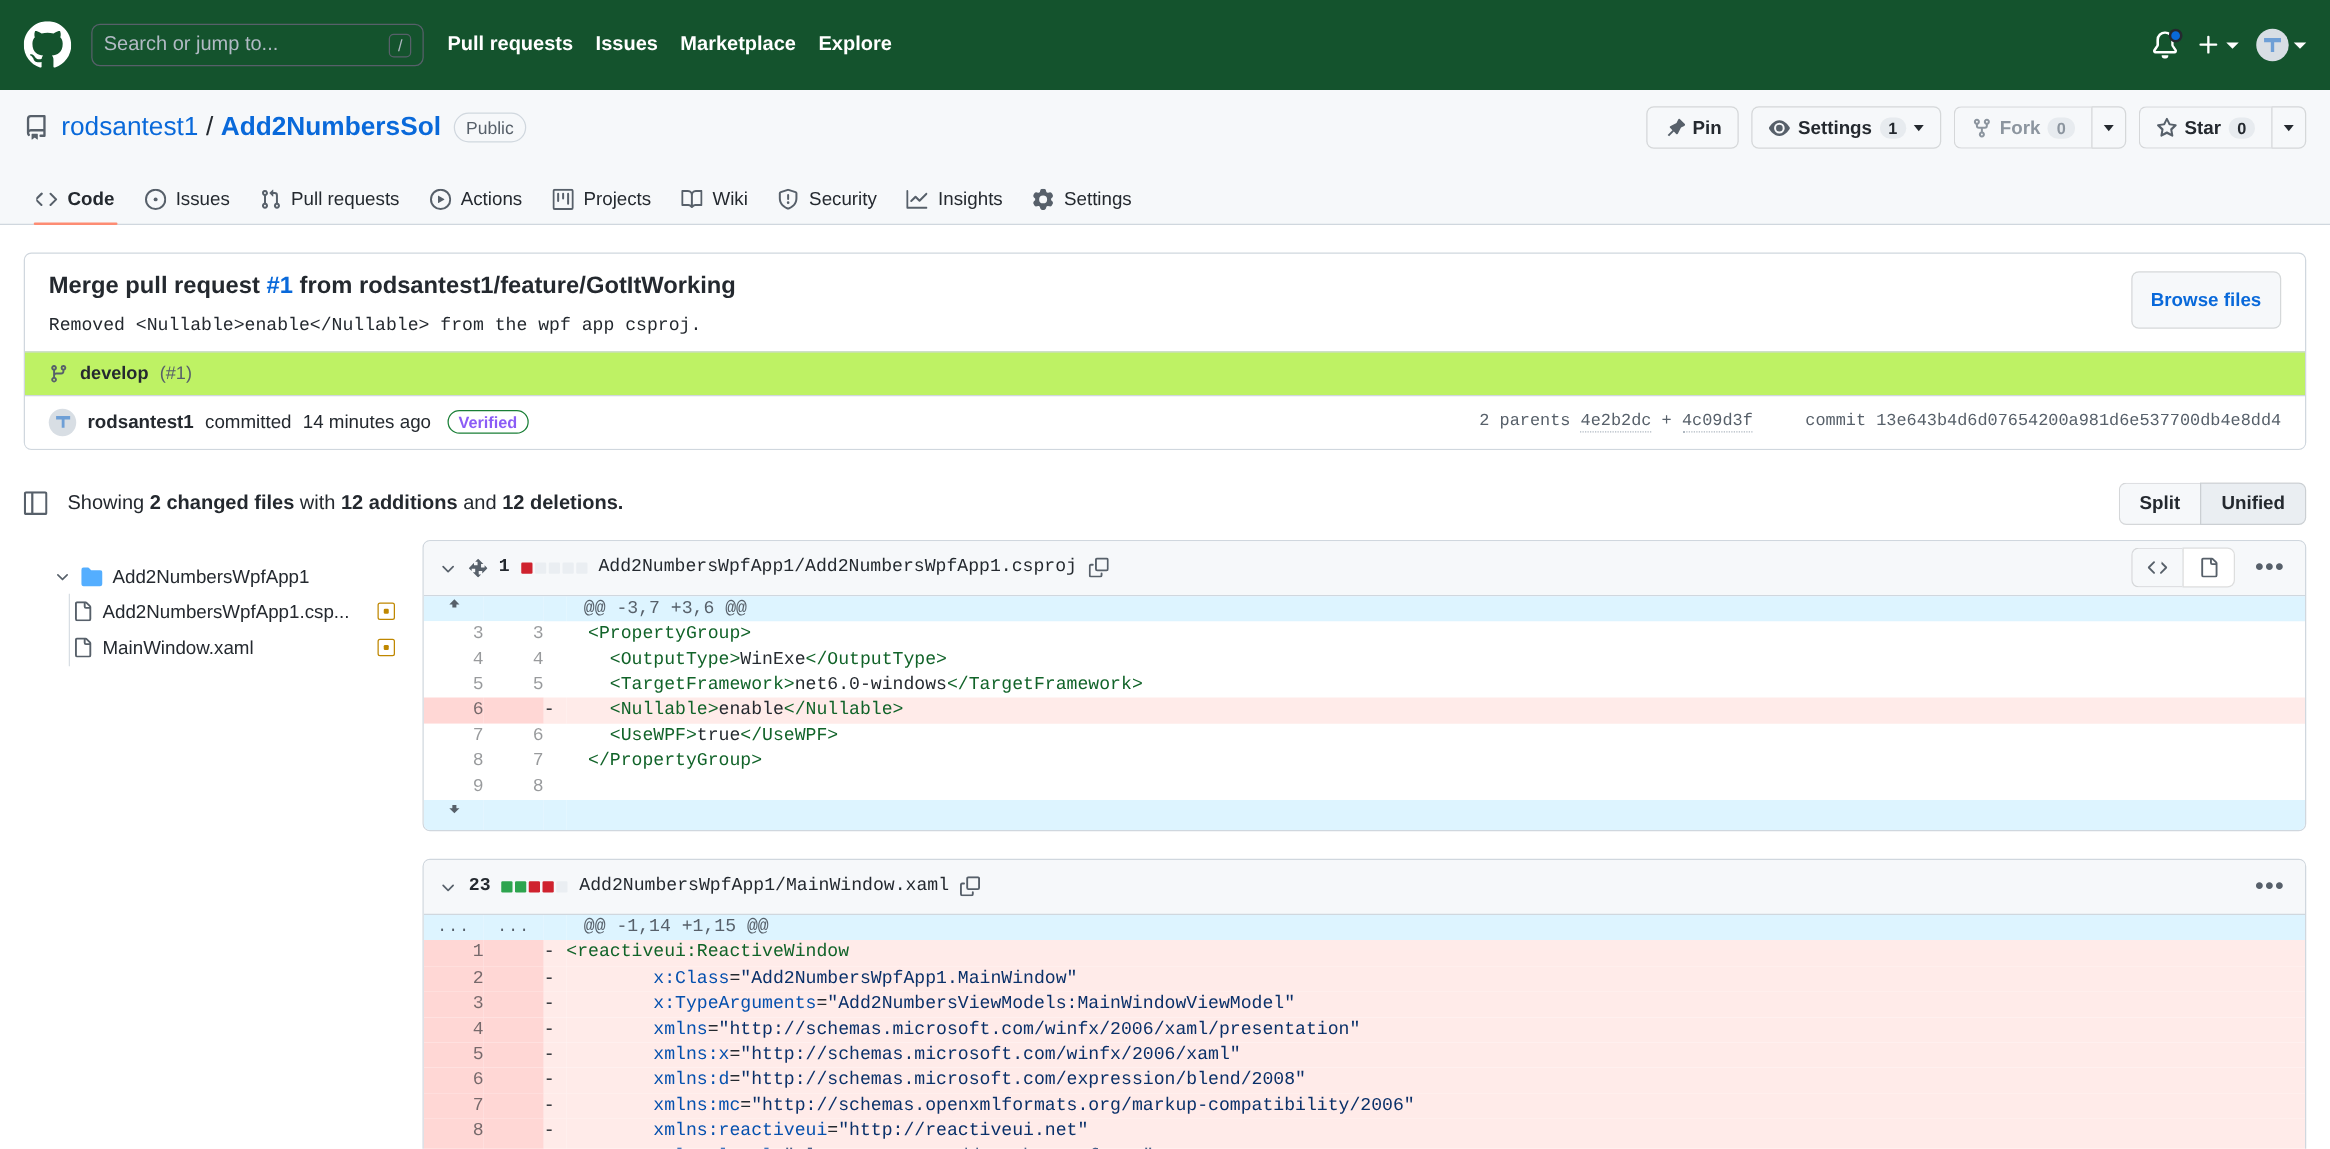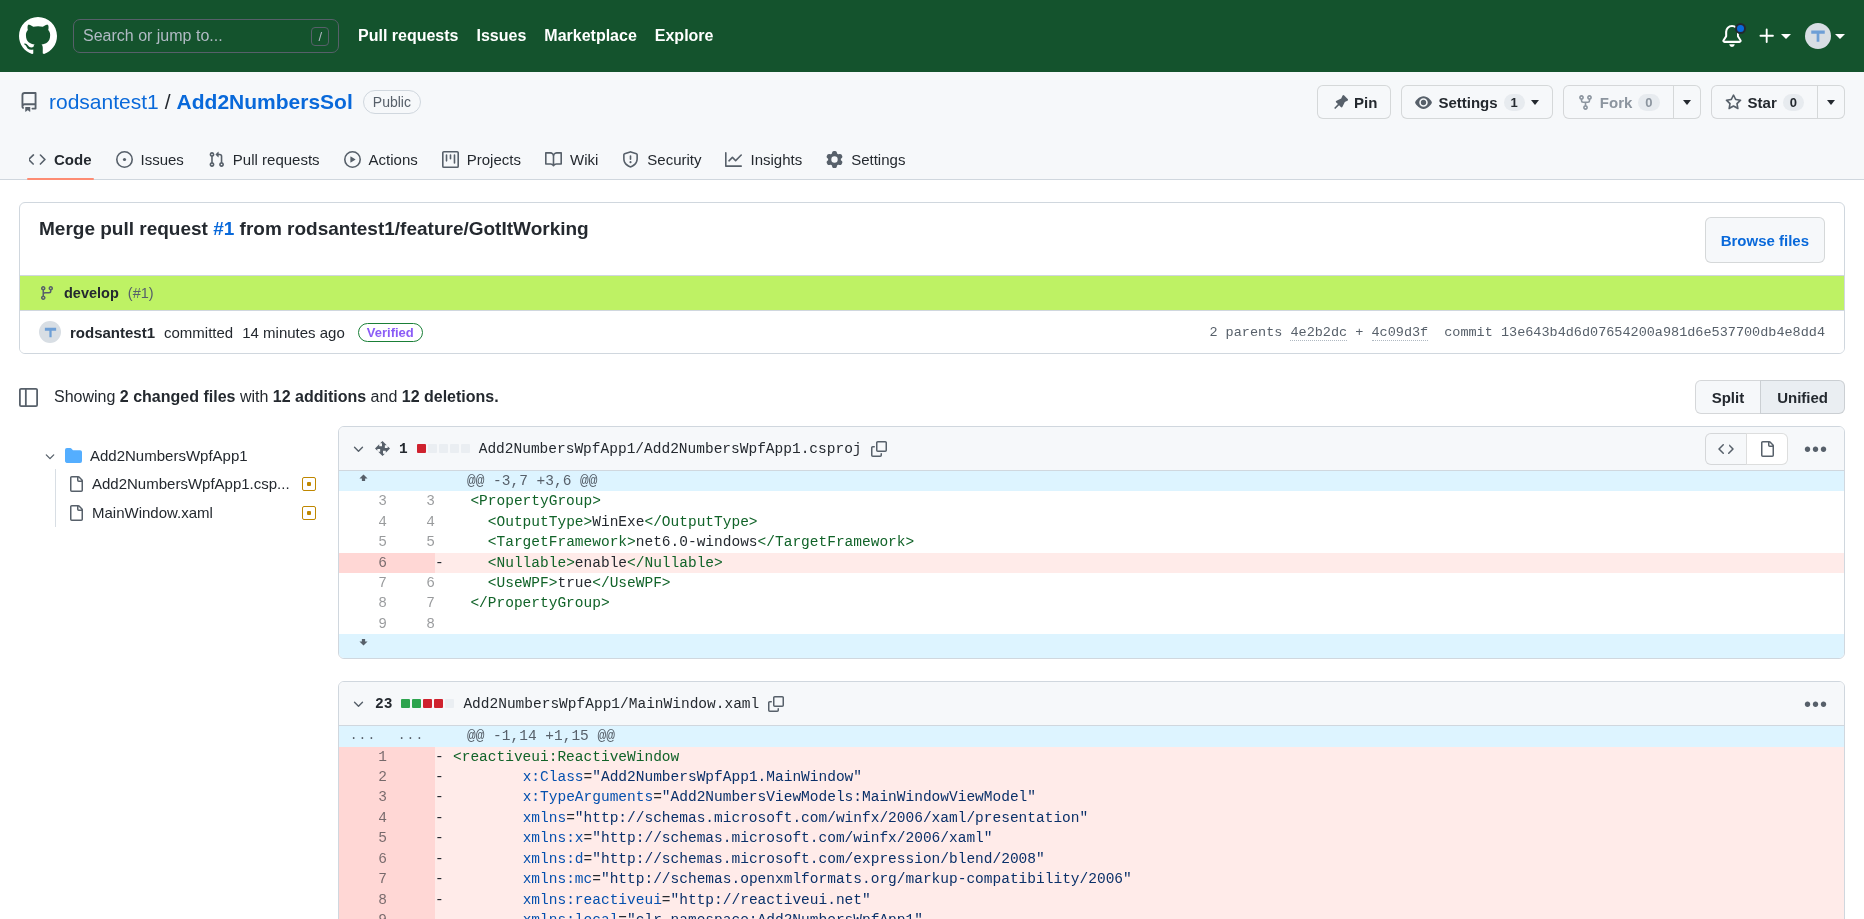--- a/index.html
+++ b/index.html
@@ -130,21 +130,21 @@
     padding:10px 19px; display:flex; align-items:center; gap:9px; font-size:15px;
   }
   .mini-ava { width:22px;height:22px;border-radius:50%;background:#d8dee4;display:flex;align-items:center;justify-content:center; }
   .mini-ava svg { width:15px;height:15px;fill:#6e9fd6; }
   .author-row .who { font-weight:600; }
   .author-row .when { color:#24292f; }
   .verified {
     border:1px solid #1a7f37; color:#8b5cf6; border-radius:2em;
     padding:1px 8px; font-size:13px; font-weight:600; margin-left:4px;
   }
-  .sha-block { margin-left:auto; display:flex; align-items:center; gap:16px;
+  .sha-block { margin-left:auto; display:flex; align-items:center; gap:42px;
     font-family:"Liberation Mono", monospace; font-size:13.5px; color:#57606a; }
   .sha-block .sha { color:#57606a; border-bottom:1px dotted #afb8c1; }
   .sha-block .lbl { color:#57606a; }
 
   
   .files-summary {
     display:flex; align-items:center; gap:16px; margin-top:26px; padding-bottom:12px;
   }
   .files-summary .sidebar-toggle svg { width:19px;height:19px;fill:#57606a; display:block; }
   .files-summary .txt { font-size:16px; color:#24292f; }
@@ -165,21 +165,21 @@
   .filter-box {
     display:flex;align-items:center;gap:9px;border:1px solid #d0d7de;border-radius:6px;
     padding:7px 11px; background:#fff; height:36px;
   }
   .filter-box svg { width:16px;height:16px;fill:#57606a;flex:0 0 auto; }
   .filter-box .ph { color:#6e7781; font-size:15px; }
   .tree-list { margin-top:16px; font-size:15px; }
   .tree-folder { display:flex;align-items:center;gap:8px; padding:5px 0 5px 24px; }
   .tree-folder .chev svg { width:14px;height:14px;fill:#57606a;display:block; }
   .tree-folder .fold svg { width:17px;height:17px;fill:#54aeff;display:block; }
-  .tree-children { margin-left:36px; border-left:1px solid #d8dee4; padding-left:12px; }
+  .tree-children { margin-left:36px; border-left:1px solid #d8dee4; padding-left:2px; }
   .tree-file {
     display:flex;align-items:center;gap:8px; padding:6px 0; font-size:15px;
   }
   .tree-file .fico svg { width:16px;height:16px;fill:#57606a;display:block; }
   .tree-file .nm { flex:1; white-space:nowrap; overflow:hidden; text-overflow:ellipsis; }
   .chg-dot {
     width:14px;height:14px;border:1px solid #bf8700;border-radius:2px;
     display:flex;align-items:center;justify-content:center;flex:0 0 auto;
   }
   .chg-dot i { width:4px;height:4px;background:#bf8700;border-radius:1px;display:block; }
@@ -397,20 +397,21 @@
 </div>
 
 <div class="page">
 
   <div class="commit-card">
     <div class="commit-top">
       <div>
         <div class="commit-title">
           <span>Merge pull request </span><a>#1</a><span> from rodsantest1/feature/GotItWorking</span>
         </div>
+        <div class="commit-desc">Removed &lt;Nullable&gt;enable&lt;/Nullable&gt; from the wpf app csproj.</div>
       </div>
       <div class="browse-btn">Browse files</div>
     </div>
 
     <div class="branch-row">
       <svg viewBox="0 0 16 16">
           <path d="M9.5 3.25a2.25 2.25 0 1 1 3 2.122V6A2.5 2.5 0 0 1 10 8.5H6a1 1 0 0 0-1 1v1.128a2.251 2.251 0 1 1-1.5 0V5.372a2.25 2.25 0 1 1 1.5 0v1.836A2.493 2.493 0 0 1 6 7h4a1 1 0 0 0 1-1v-.628A2.25 2.25 0 0 1 9.5 3.25Zm-6 0a.75.75 0 1 0 1.5 0 .75.75 0 0 0-1.5 0Zm8.25-.75a.75.75 0 1 0 0 1.5.75.75 0 0 0 0-1.5ZM4.25 12a.75.75 0 1 0 0 1.5.75.75 0 0 0 0-1.5Z"></path>
         </svg>
       <span class="bname">develop</span>
       <span class="bnum">(#1)</span>

